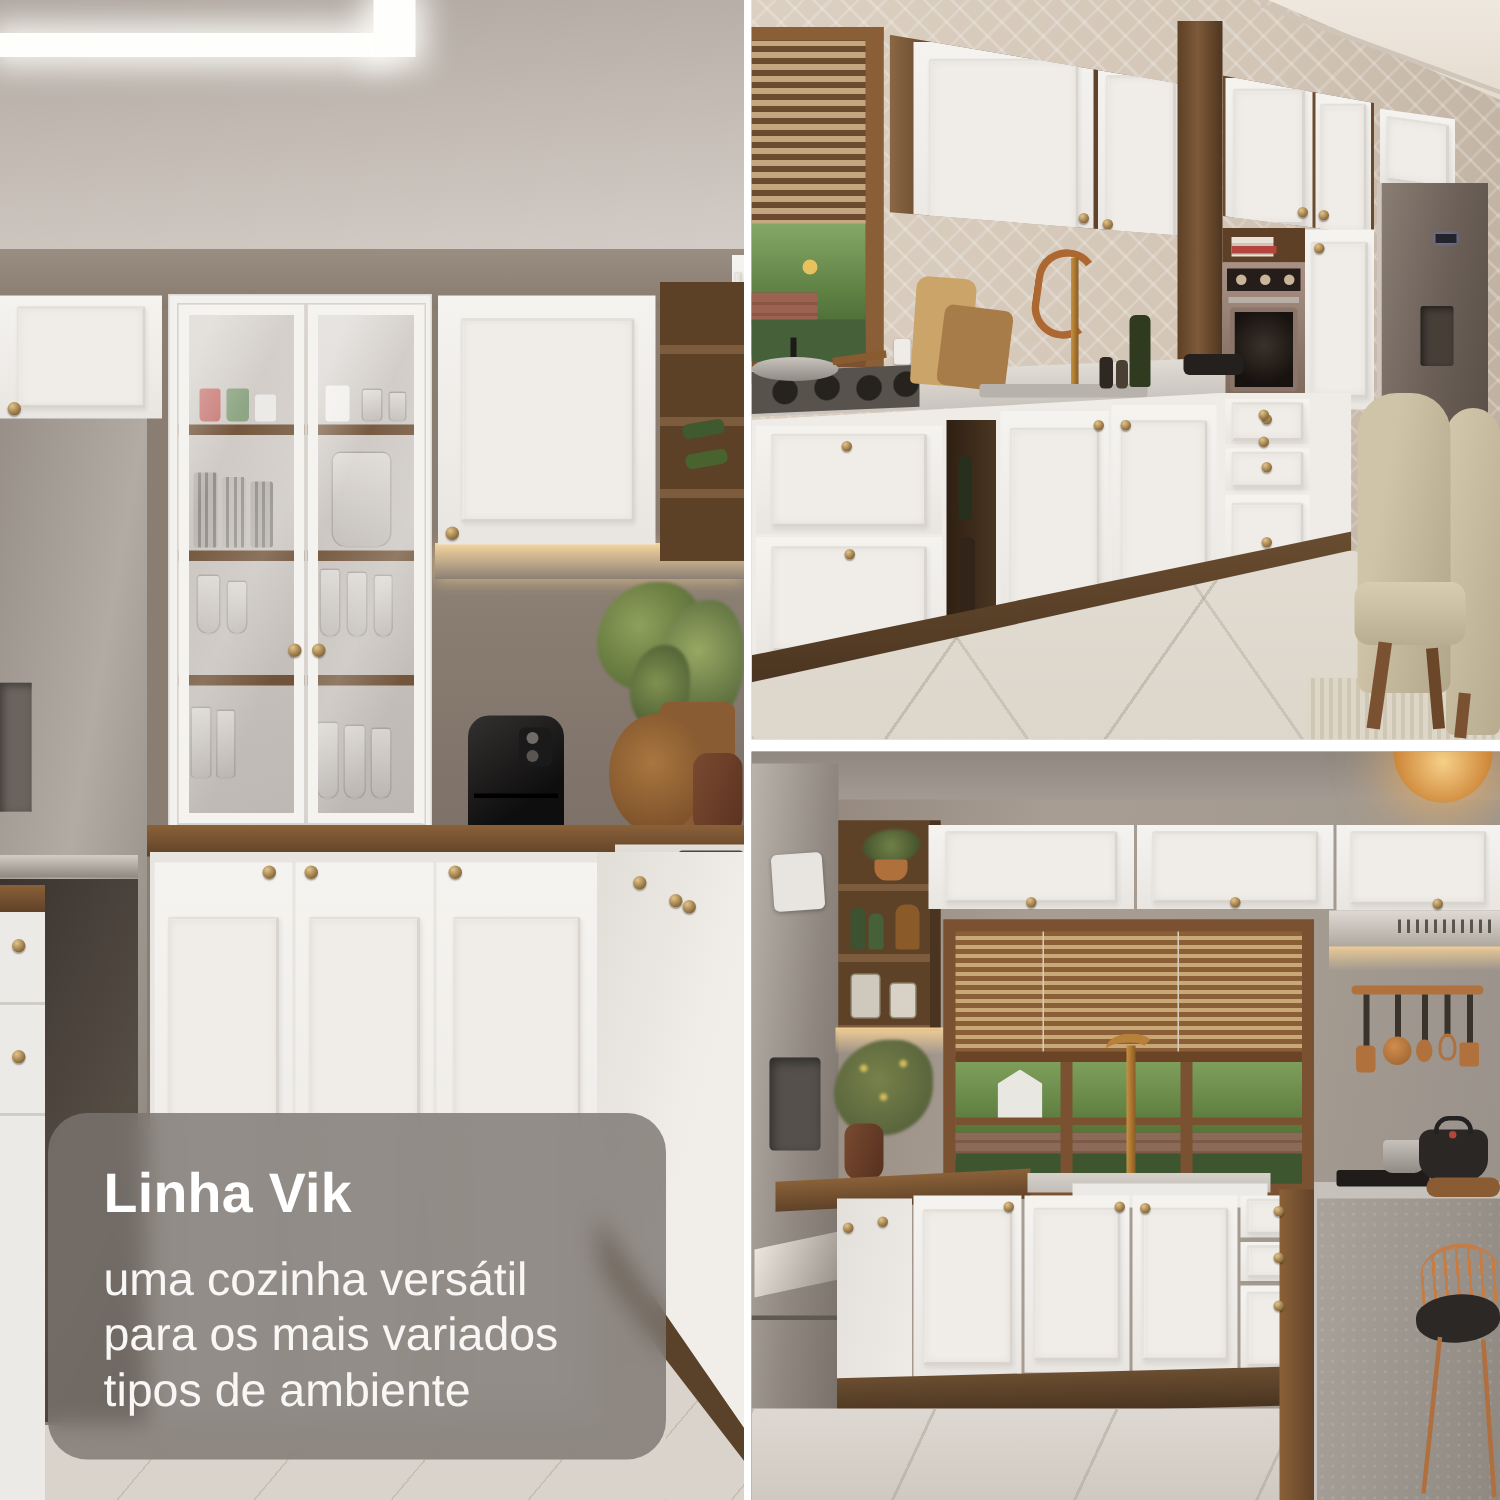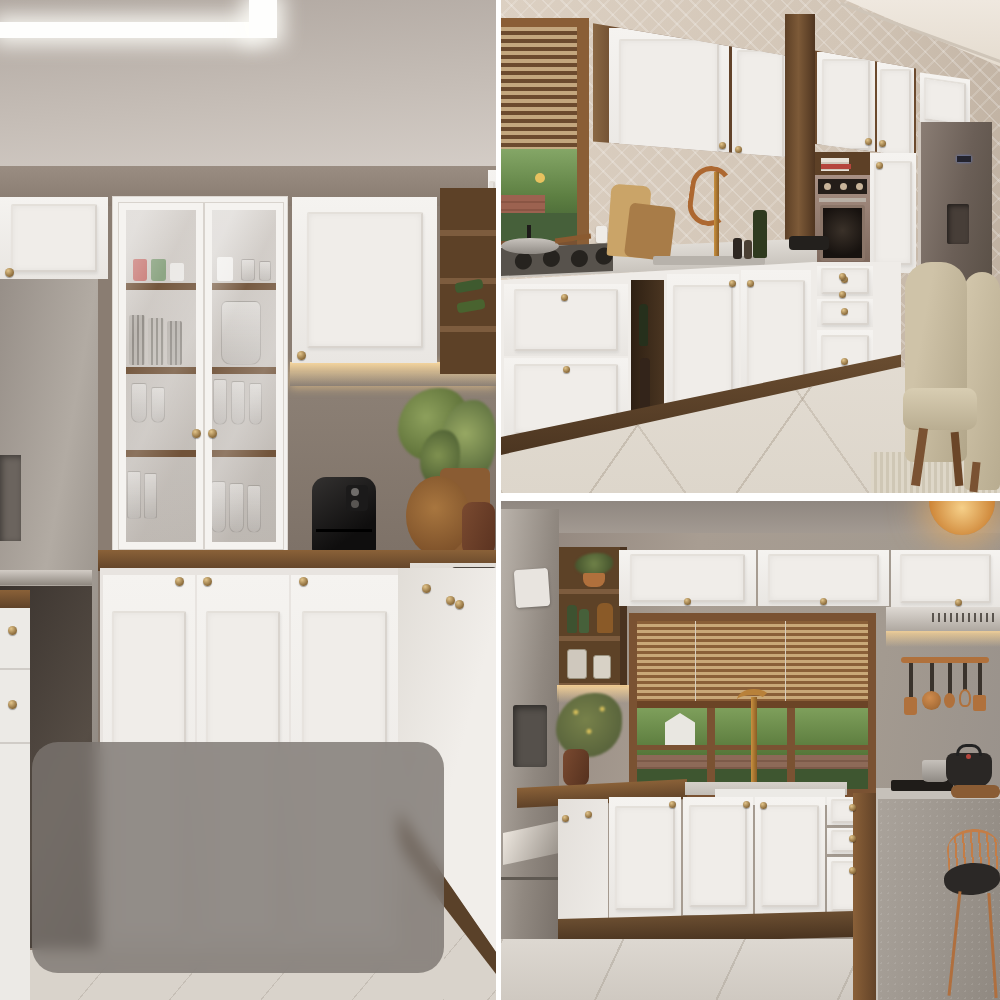--- a/index.html
+++ b/index.html
@@ -338,13 +338,19 @@
   </div>
   <div style="left:450px;top:284px;width:49px;height:13px;background:#8a5c34;border-radius:6px"></div>
 
   <div style="left:446px;top:328px;width:53px;height:42px;background:repeating-linear-gradient(90deg,#c47d46 0 2px,transparent 2px 8px);border-top:3px solid #c47d46;border-radius:50% 50% 0 0;transform:rotate(-4deg)"></div>
   <div style="left:443px;top:362px;width:56px;height:32px;background:#2b2826;border-radius:50%/45%;transform:rotate(-4deg)"></div>
   <div style="left:452px;top:390px;width:3px;height:105px;background:#b06f3e;transform:rotate(6deg)"></div>
   <div style="left:490px;top:392px;width:3px;height:105px;background:#b06f3e;transform:rotate(-4deg)"></div>
 </section>
 
 <aside class="card">
+  <h1>Linha Vik</h1>
+  <p>
+    <span>uma cozinha versátil</span>
+    <span>para os mais variados</span>
+    <span>tipos de ambiente</span>
+  </p>
 </aside>
 
 </body></html>

